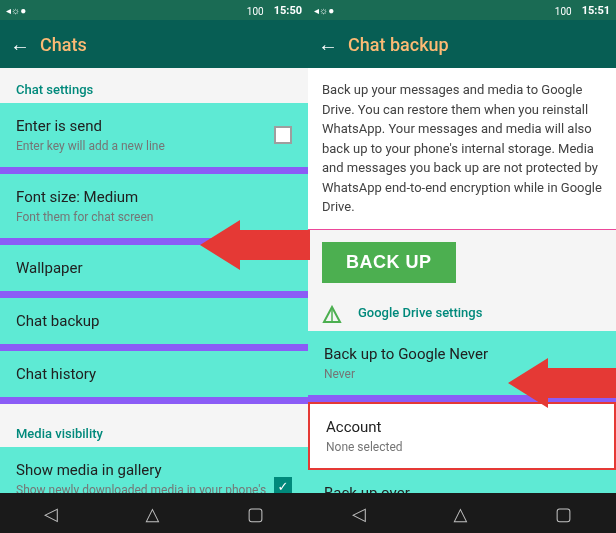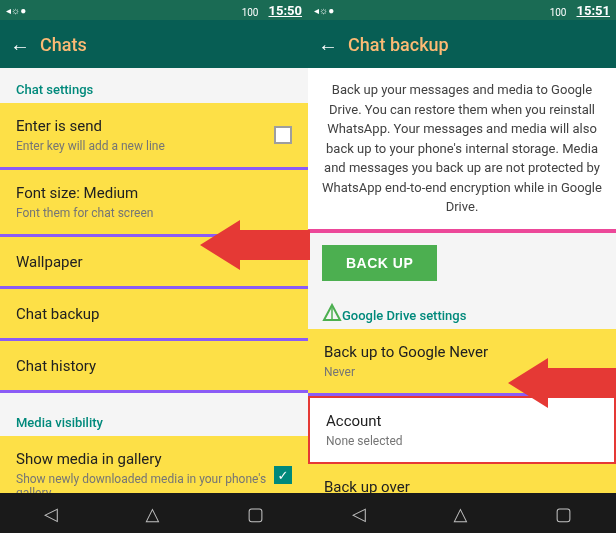--- a/index.html
+++ b/index.html
@@ -29,21 +29,21 @@
       background: #1a6b54;
       display: flex;
       align-items: center;
       justify-content: space-between;
       padding: 0 6px;
       color: white;
       font-size: 10px;
     }
     .status-bar .left-icons { display: flex; align-items: center; gap: 3px; }
     .status-bar .right-icons { display: flex; align-items: flex-end; gap: 10px; }
-    .status-bar .time { font-size: 13px; font-weight: bold; text-decoration: underline; }
+    .status-bar .time { font-size: 11px; font-weight: bold; }
 
     
     .top-bar {
       height: 48px;
       background: #075e54;
       display: flex;
       align-items: center;
       padding: 0 10px;
       gap: 10px;
       color: white;
@@ -69,23 +69,23 @@
     
     .section-header {
       padding: 14px 16px 6px 16px;
       font-size: 13px;
       color: #00897b;
       font-weight: 500;
     }
 
     
     .settings-item {
-      background: #fde047;
+      background: #5eead4;
       padding: 14px 16px;
-      border-bottom: 3px solid #8b5cf6;
+      border-bottom: 7px solid #8b5cf6;
       display: flex;
       align-items: center;
       justify-content: space-between;
       cursor: pointer;
       min-height: 52px;
     }
     .settings-item .item-text { flex: 1; }
     .settings-item .item-title {
       font-size: 15px;
       color: #212121;
@@ -133,41 +133,40 @@
       font-size: 18px;
     }
 
     
     .right-panel-content {
       padding: 12px 14px;
       background: white;
       font-size: 13px;
       color: #424242;
       line-height: 1.5;
-      border-bottom: 4px solid #ec4899;
-      text-align: center;
+      border-bottom: 1px solid #ec4899;
     }
 
     .backup-btn {
       background: #4caf50;
       color: white;
       border: none;
       padding: 10px 24px;
-      font-size: 14px;
+      font-size: 18px;
       font-weight: bold;
       letter-spacing: 0.5px;
       cursor: pointer;
       margin: 12px 14px;
       display: block;
     }
 
     .drive-section-header {
       display: flex;
-      align-items: flex-end;
-      gap: 0;
+      align-items: flex-start;
+      gap: 16px;
       padding: 10px 14px 6px 14px;
       background: #f5f5f5;
     }
     .drive-section-label {
       font-size: 13px;
       color: #00897b;
       font-weight: 500;
     }
 
     .highlighted-item {

